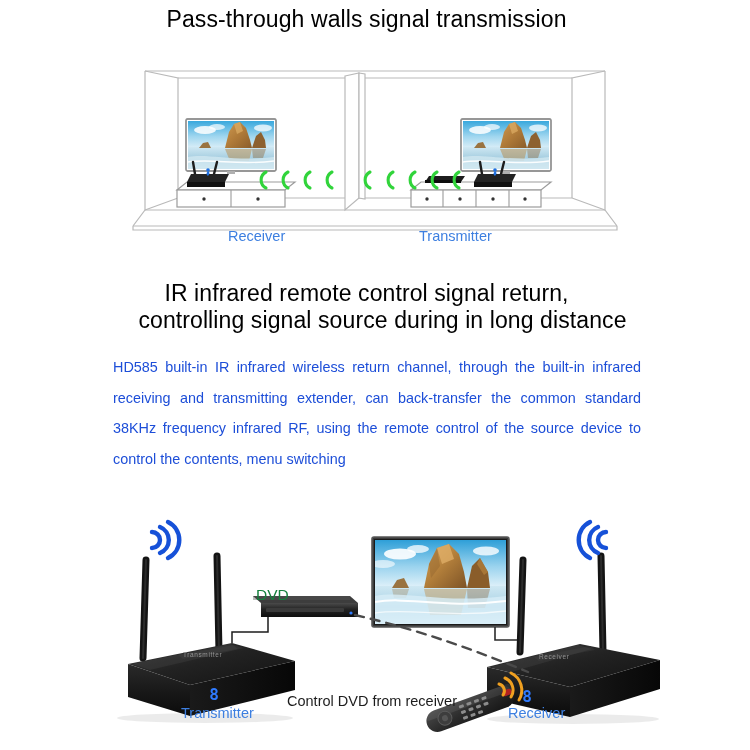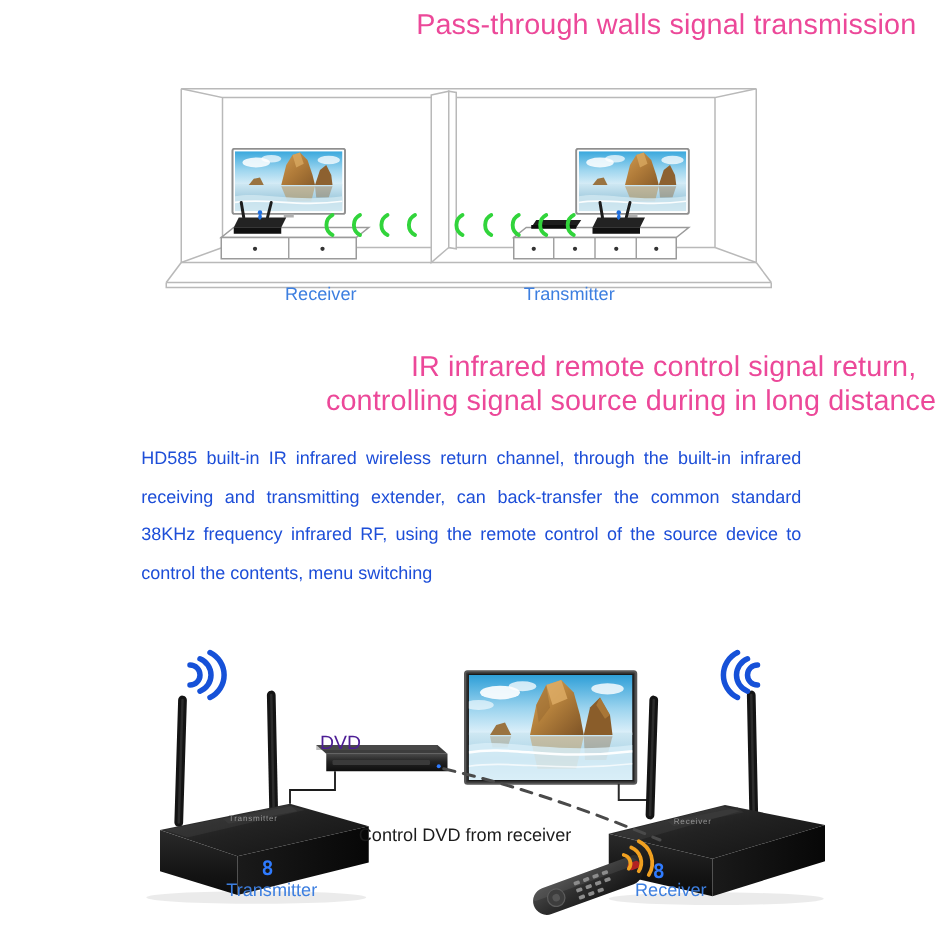--- a/index.html
+++ b/index.html
@@ -4,22 +4,22 @@
 <style>
   html,body{margin:0;padding:0;background:#ffffff;}
   body{
     width:750px;height:750px;position:relative;overflow:hidden;
     font-family:"Liberation Sans","DejaVu Sans",sans-serif;
     -webkit-font-smoothing:antialiased;
   }
 
   
   .heading{
-    position:absolute;left:0;width:733px;text-align:right;
-    color:#ec4899;font-weight:400;letter-spacing:.1px;
+    position:absolute;left:0;width:733px;text-align:center;
+    color:#000000;font-weight:400;letter-spacing:.1px;
   }
   #h1{top:6px;font-size:23px;}
   #h2a{top:280px;font-size:23px;}
   #h2b{top:307px;font-size:23px;margin-left:16px;}
 
   
   #para{
     position:absolute;left:113px;top:352px;width:528px;
     font-size:14.4px;line-height:30.5px;color:#1d4ed8;
     text-align:justify;text-justify:inter-word;
@@ -36,22 +36,22 @@
   #lbl-receiver{left:228px;top:228px;}
   #lbl-transmitter{left:419px;top:228px;}
 
   
   #product{position:absolute;left:0;top:512px;width:750px;height:238px;}
   #product svg{display:block;}
 
   .prodlabel{position:absolute;color:#3d7fe0;font-size:14.5px;}
   #lbl-tx2{left:181px;top:705px;}
   #lbl-rx2{left:508px;top:705px;}
-  #lbl-dvd{left:256px;top:586px;color:#4c1d95;font-size:15.5px;}
-  #lbl-ctrl{left:287px;top:661px;color:#1c1c1c;font-size:14.5px;}
+  #lbl-dvd{left:256px;top:586px;color:#15803d;font-size:15.5px;}
+  #lbl-ctrl{left:287px;top:693px;color:#1c1c1c;font-size:14.5px;}
 </style>
 </head>
 <body>
 
 <div class="heading" id="h1">Pass-through walls signal transmission</div>
 
 <div id="room">
 <svg width="524" height="190" viewBox="0 0 524 190" xmlns="http://www.w3.org/2000/svg">
   <defs>
 

